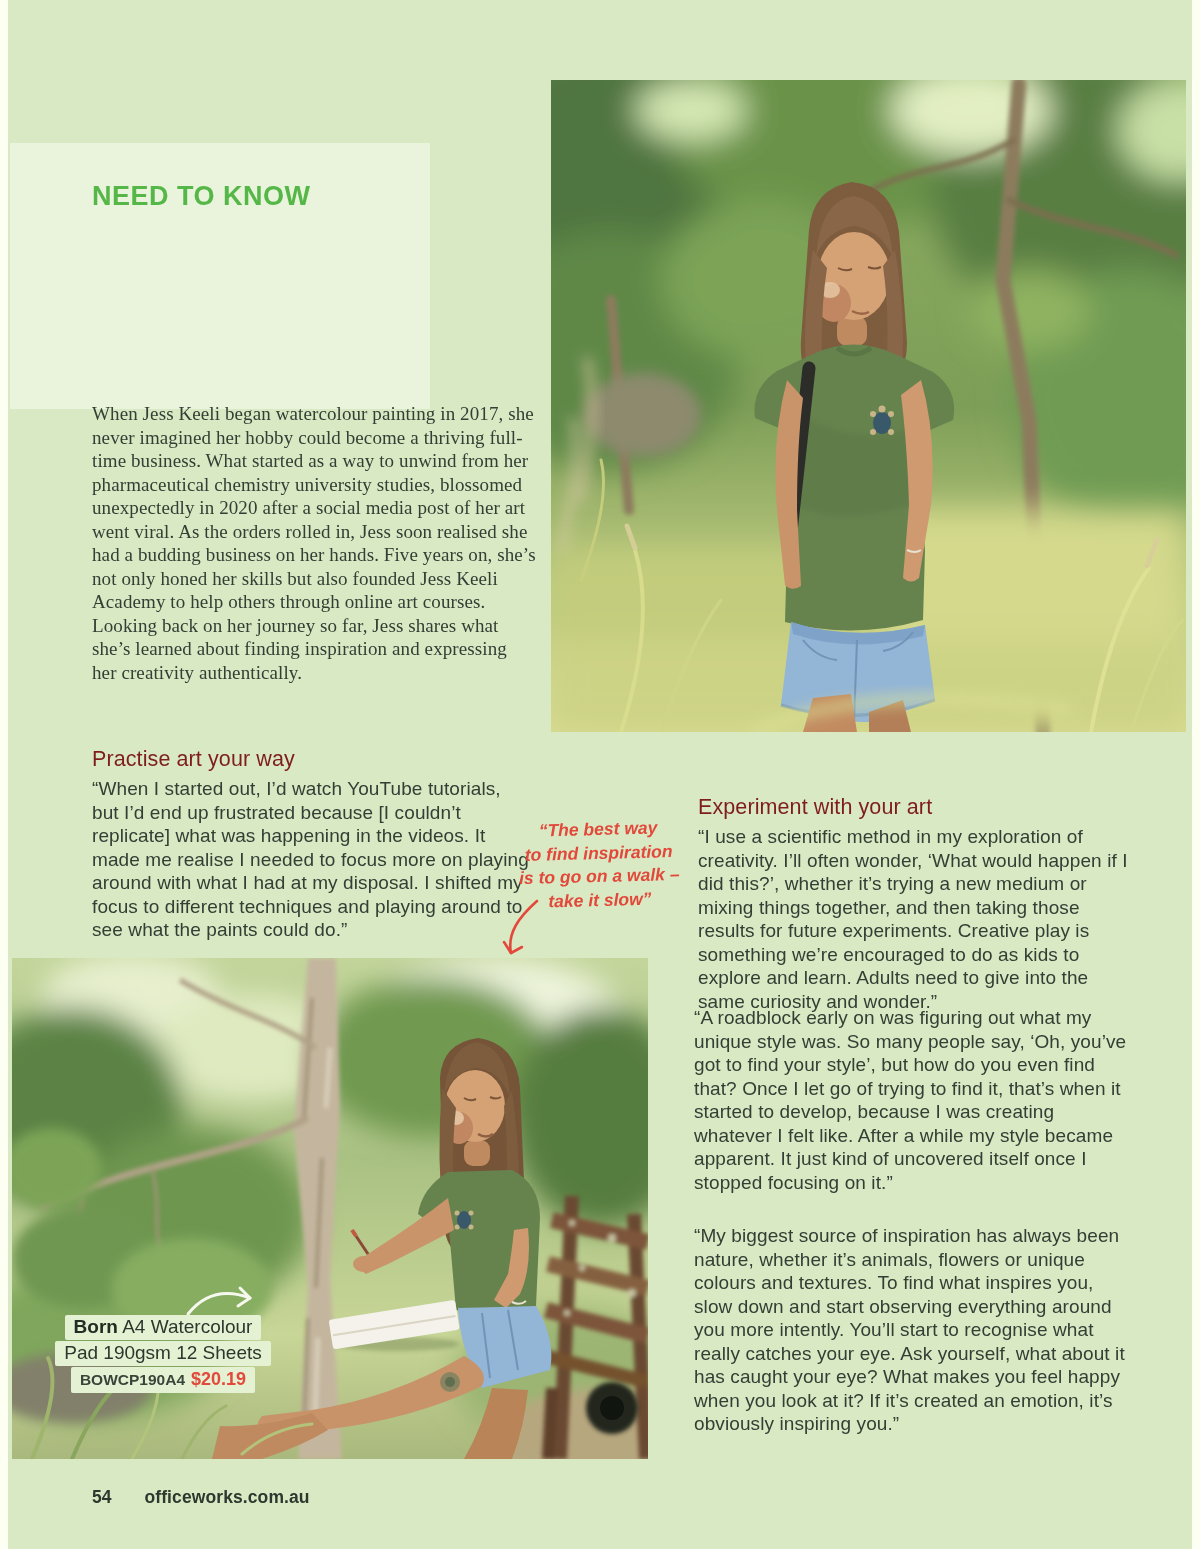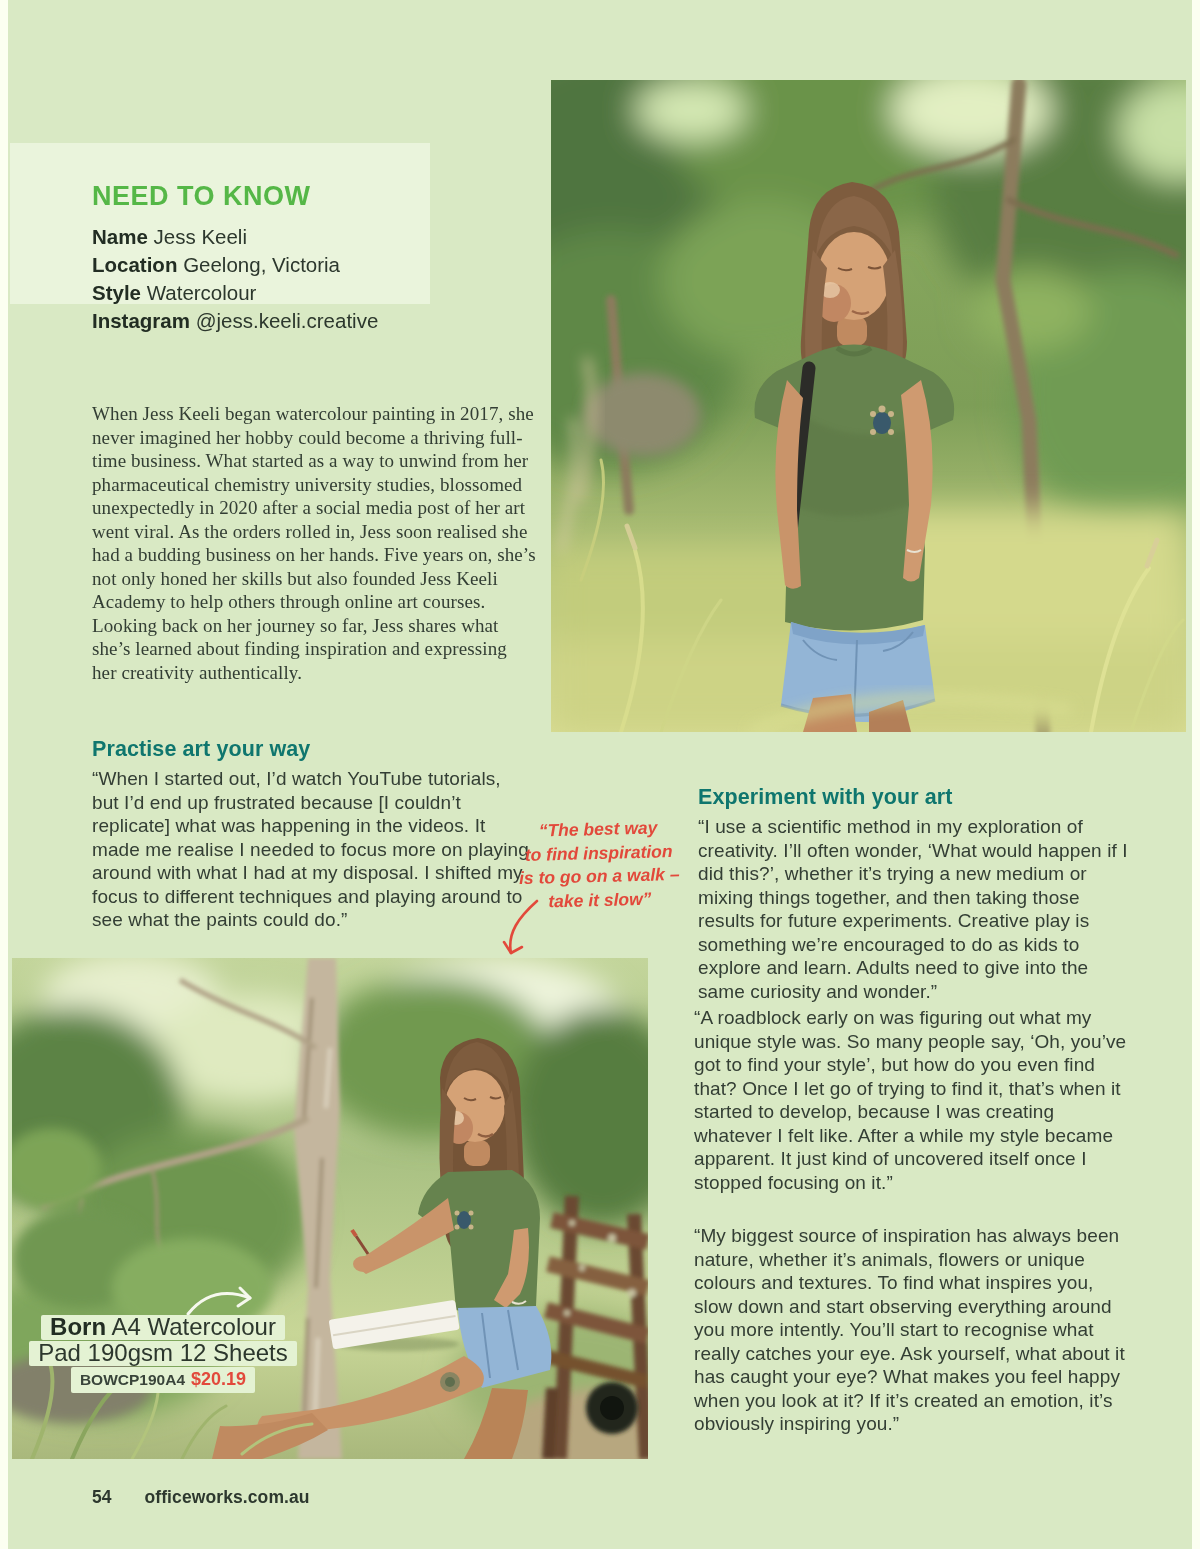--- a/index.html
+++ b/index.html
@@ -4,70 +4,64 @@
 <style>
   html,body{margin:0;padding:0;background:#eaeae4;}
   .page{
     position:relative;width:1200px;height:1549px;margin:0 auto;
     background:#fcfff1;overflow:hidden;
     font-family:"Liberation Sans", sans-serif;
     -webkit-font-smoothing:antialiased;
   }
   .green-bg{position:absolute;left:8px;top:0;width:1184px;height:1549px;background:#d9e9c4;}
   
-  .ntk{position:absolute;left:10px;top:143px;width:420px;height:161px;background:#eaf4dc;}
+  .ntk{position:absolute;left:10px;top:143px;width:420px;height:266px;background:#eaf4dc;}
   .ntk-title{position:absolute;left:82px;top:38px;font-size:27px;font-weight:800;color:#55b747;letter-spacing:.5px;}
   .ntk-rows{position:absolute;left:82px;top:80px;}
   .ntk-row{font-size:20.5px;line-height:28px;color:#2c372d;}
   .ntk-row b{font-weight:700;color:#222d23;}
   
   figure{margin:0;padding:0;}
   .photo1{position:absolute;left:551px;top:80px;width:635px;height:652px;overflow:hidden;}
   .photo2{position:absolute;left:12px;top:958px;width:636px;height:501px;overflow:hidden;}
   .photo1 svg,.photo2 svg{display:block;width:100%;height:100%;}
   
   .body-copy{font-size:19px;line-height:23.5px;color:#333e34;letter-spacing:.1px;margin:0;}
   .intro{position:absolute;left:92px;top:402px;width:444px;font-family:Liberation Serif, serif;}
   .section{position:absolute;}
   .sec-practise{left:92px;top:733px;width:440px;}
   .sec-experiment{left:698px;top:781px;width:438px;}
   .sec-style{left:694px;top:1006px;width:438px;}
   .sec-focus{left:694px;top:1224px;width:438px;}
-  .section h3{margin:4px 0 5px 0;font-size:21.5px;font-weight:700;color:#0f766e;letter-spacing:.1px;}
+  .section h3{margin:14px 0 5px 0;font-size:21.5px;font-weight:400;color:#7f1d1d;letter-spacing:.1px;}
   
   .quote{position:absolute;left:506px;top:818px;width:186px;text-align:center;
     color:#e2493b;font-style:italic;font-weight:700;font-size:17.5px;line-height:23.5px;
     transform:rotate(-1.5deg);}
   .quote-arrow{position:absolute;left:497px;top:897px;width:48px;height:62px;}
   
   .product-tag{position:absolute;left:58px;top:356px;width:186px;display:flex;flex-direction:column;align-items:center;z-index:3;}
-  .tag-line{background:#e4f2d3;padding:1px 9px 2px;border-radius:2px;font-size:24px;line-height:22px;color:#2c372d;white-space:nowrap;margin-top:1px;}
+  .tag-line{background:#e4f2d3;padding:1px 9px 2px;border-radius:2px;font-size:19px;line-height:22px;color:#2c372d;white-space:nowrap;margin-top:1px;}
   .tag-line .b{font-weight:700;color:#222d23;}
   .tag-line.sku-line{font-size:15.5px;font-weight:700;color:#39443a;}
   .tag-line .price{font-size:18px;font-weight:800;color:#e2493b;margin-left:6px;}
   
   .footer{position:absolute;left:92px;top:1487px;display:flex;align-items:baseline;
     font-size:17.5px;color:#2d382e;}
   .footer .pnum{font-weight:700;}
   .footer .site{font-weight:700;letter-spacing:.1px;margin-left:33px;}
 </style>
 </head>
 <body>
 
 <div class="page">
   <div class="green-bg"></div>
 
   <div class="ntk">
     <div class="ntk-title">NEED TO KNOW</div>
-    <div class="ntk-rows">
-      <div class="ntk-row"><b>Name</b> <span>Jess Keeli</span></div>
-      <div class="ntk-row"><b>Location</b> <span>Geelong, Victoria</span></div>
-      <div class="ntk-row"><b>Style</b> <span>Watercolour</span></div>
-      <div class="ntk-row"><b>Instagram</b> <span>@jess.keeli.creative</span></div>
-    </div>
   </div>
 
   <figure class="photo1" aria-label="Jess Keeli walking through sunlit bushland wearing a green turtle t-shirt and denim skirt">
     <svg viewBox="0 0 635 652" preserveAspectRatio="none">
       <defs>
         <linearGradient id="g1" x1="0" x2="0" y1="0" y2="1">
           <stop offset="0" stop-color="#8fae63"></stop>
             <stop offset=".5" stop-color="#7d9e57"></stop>
           <stop offset=".78" stop-color="#bcc97f"></stop>
             <stop offset="1" stop-color="#d8dc93"></stop>

